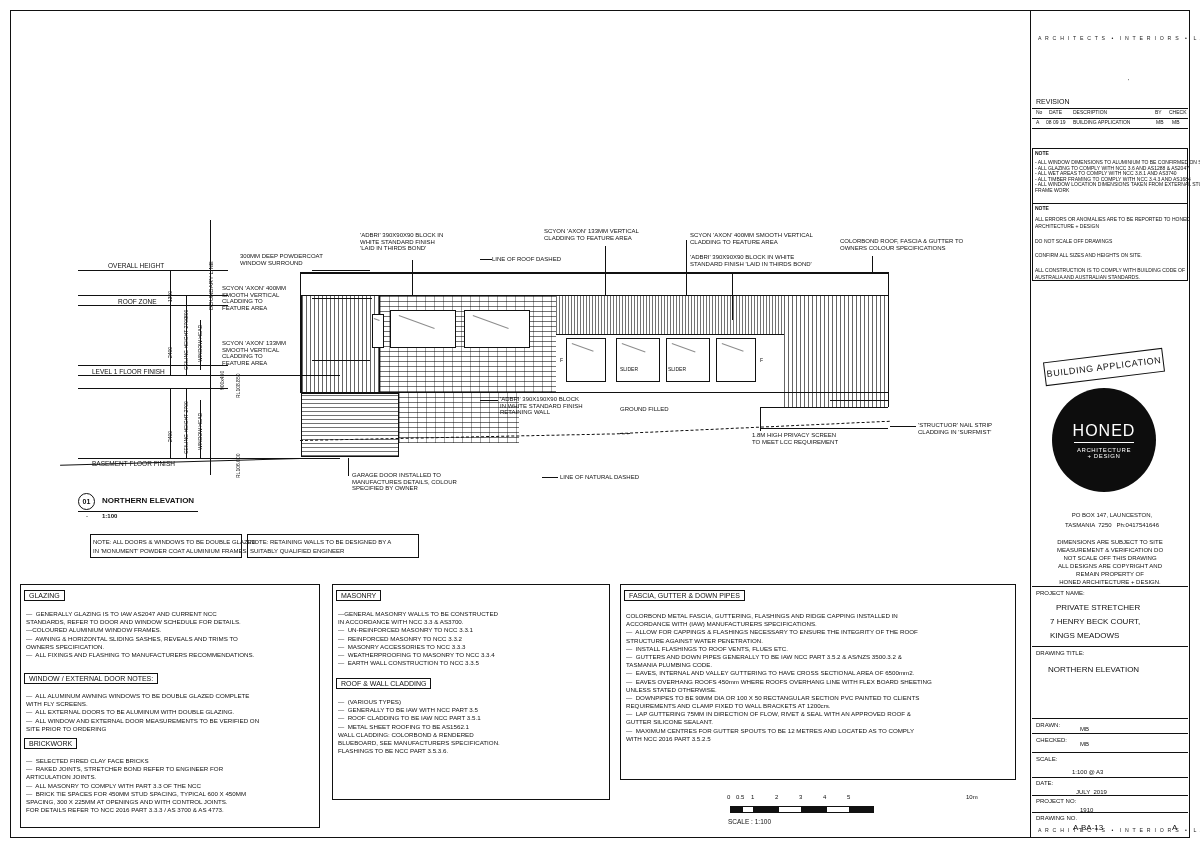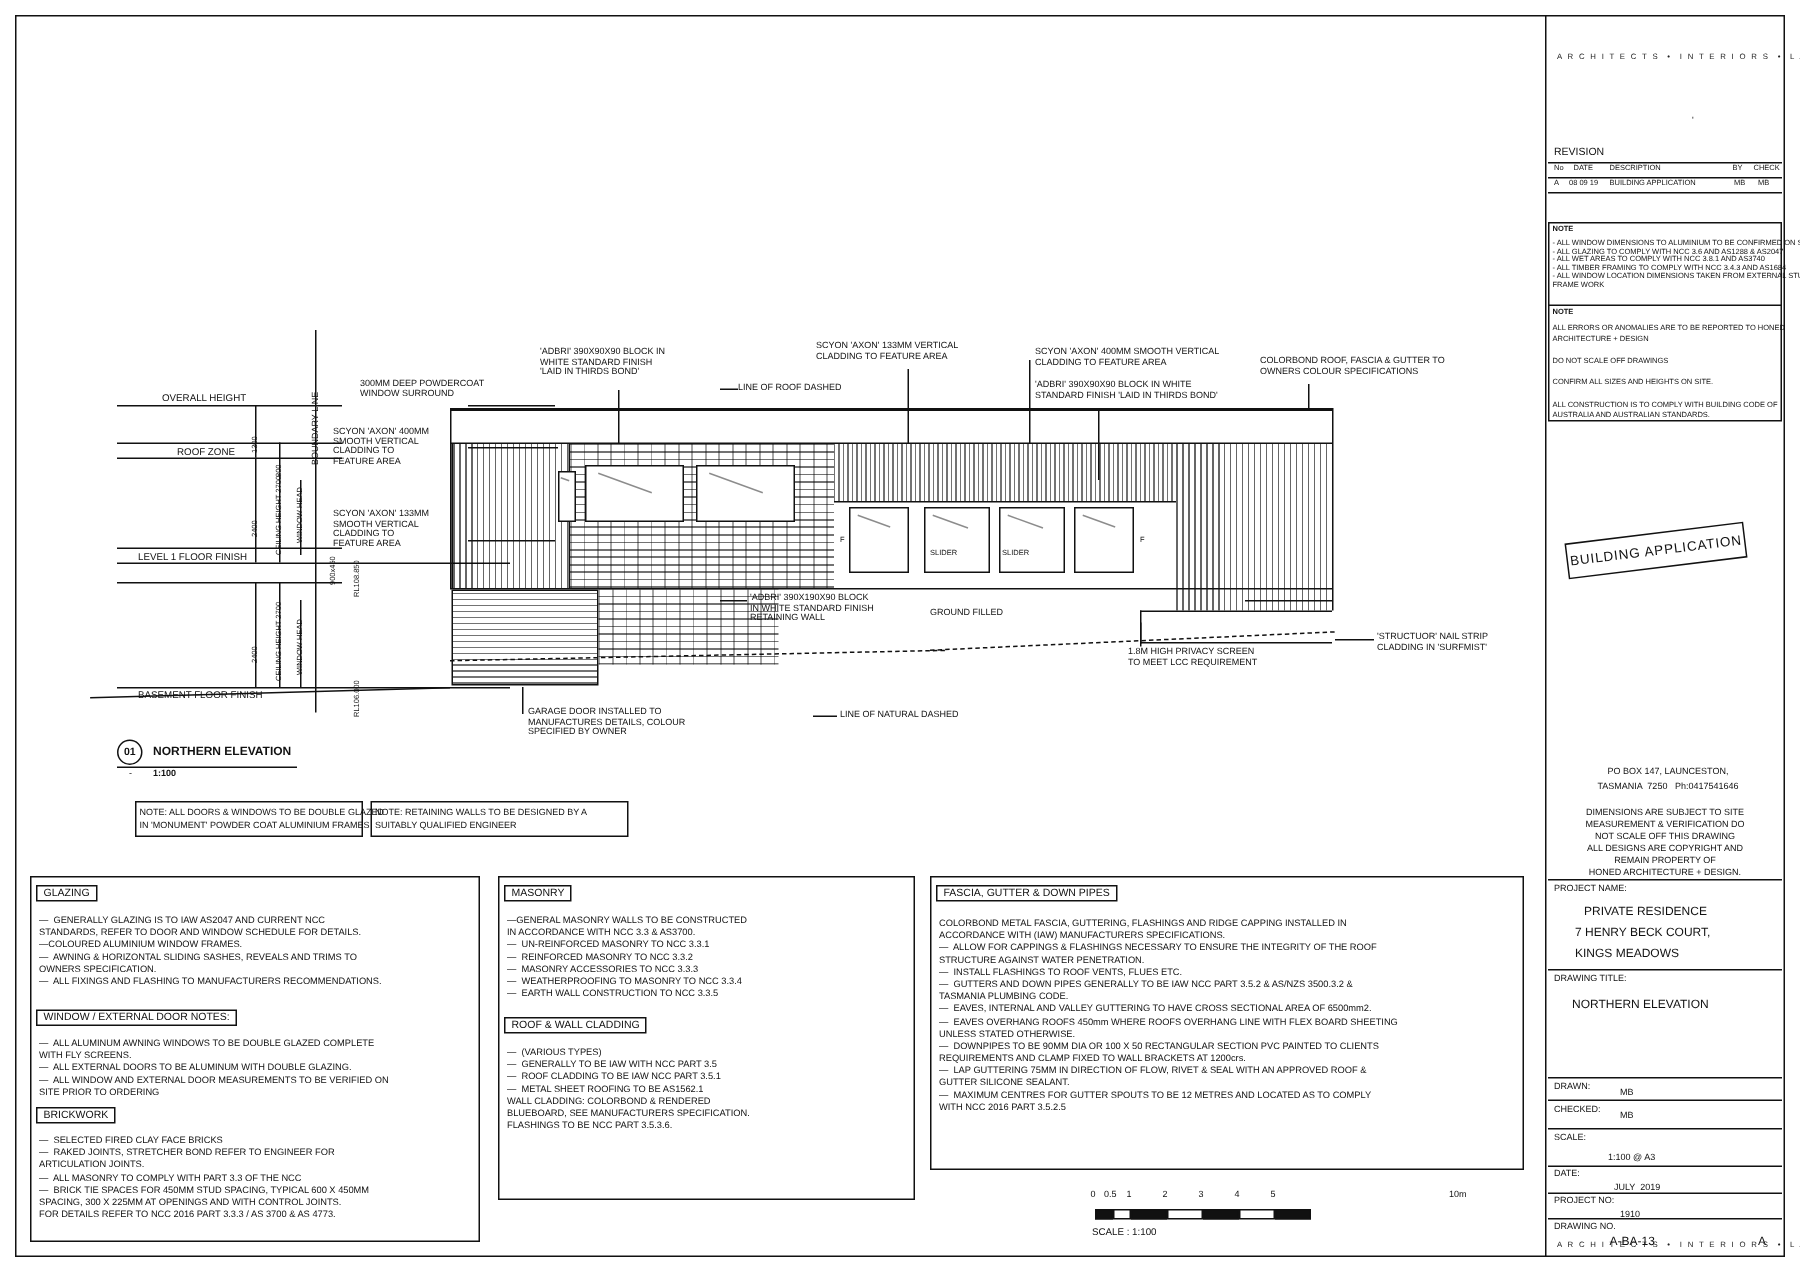--- a/index.html
+++ b/index.html
@@ -126,29 +126,35 @@
   <div class="txt t5 b" style="left:1035px; top:151px;">NOTE</div>
   <div class="txt t5" style="left:1035px; top:160px; width:152px;"><span>- ALL WINDOW DIMENSIONS TO ALUMINIUM TO BE CONFIRMED ON SITE</span><br><span>- ALL GLAZING TO COMPLY WITH NCC 3.6 AND AS1288 &amp; AS2047</span><br><span>- ALL WET AREAS TO COMPLY WITH NCC 3.8.1 AND AS3740</span><br><span>- ALL TIMBER FRAMING TO COMPLY WITH NCC 3.4.3 AND AS1684</span><br><span>- ALL WINDOW LOCATION DIMENSIONS TAKEN FROM EXTERNAL STUD</span><br><span>FRAME WORK</span></div>
   <div class="line h" style="left:1032px; top:203px; width:156px;"></div>
   <div class="txt t5 b" style="left:1035px; top:206px;">NOTE</div>
   <div class="txt t5" style="left:1035px; top:216px; width:152px; line-height:1.45;"><span>ALL ERRORS OR ANOMALIES ARE TO BE REPORTED TO HONED</span><br><span>ARCHITECTURE + DESIGN</span><br><br><span>DO NOT SCALE OFF DRAWINGS</span><br><br><span>CONFIRM ALL SIZES AND HEIGHTS ON SITE.</span><br><br><span>ALL CONSTRUCTION IS TO COMPLY WITH BUILDING CODE OF</span><br><span>AUSTRALIA AND AUSTRALIAN STANDARDS.</span></div>
 
   <div id="ba-stamp">
       <span>BUILDING APPLICATION</span>
     </div>
 
+  <div id="logo-circle">
+    <div class="l1">HONED</div>
+    <div class="rule"></div>
+    <div class="l2">ARCHITECTURE</div>
+    <div class="l3">+ DESIGN</div>
+  </div>
 
   <div class="txt t6" style="left:1044px; top:512px; text-align:center; width:136px;">PO BOX 147, LAUNCESTON,</div>
   <div class="txt t6" style="left:1040px; top:522px; text-align:center; width:144px;">TASMANIA  7250   Ph:0417541646</div>
 
   <div class="txt t6" style="left:1034px; top:538px; width:152px; text-align:center; line-height:1.35;"><span>DIMENSIONS ARE SUBJECT TO SITE</span><br><span>MEASUREMENT &amp; VERIFICATION DO</span><br><span>NOT SCALE OFF THIS DRAWING</span><br><span>ALL DESIGNS ARE COPYRIGHT AND</span><br><span>REMAIN PROPERTY OF</span><br><span>HONED ARCHITECTURE + DESIGN.</span></div>
 
   <div class="line h" style="left:1032px; top:586px; width:156px;"></div>
   <div class="txt t6" style="left:1036px; top:590px;">PROJECT NAME:</div>
-  <div class="txt t8" style="left:1056px; top:604px;">PRIVATE RESIDENCE</div>
+  <div class="txt t8" style="left:1056px; top:604px;">PRIVATE STRETCHER</div>
   <div class="txt t8" style="left:1050px; top:618px;">7 HENRY BECK COURT,</div>
   <div class="txt t8" style="left:1050px; top:632px;">KINGS MEADOWS</div>
 
   <div class="line h" style="left:1032px; top:646px; width:156px;"></div>
   <div class="txt t6" style="left:1036px; top:650px;">DRAWING TITLE:</div>
   <div class="txt t8" style="left:1048px; top:666px;">NORTHERN ELEVATION</div>
 
   <div class="line h" style="left:1032px; top:718px; width:156px;"></div>
   <div class="txt t6" style="left:1036px; top:722px;">DRAWN:</div>
   <div class="txt t6" style="left:1080px; top:726px;">MB</div>

